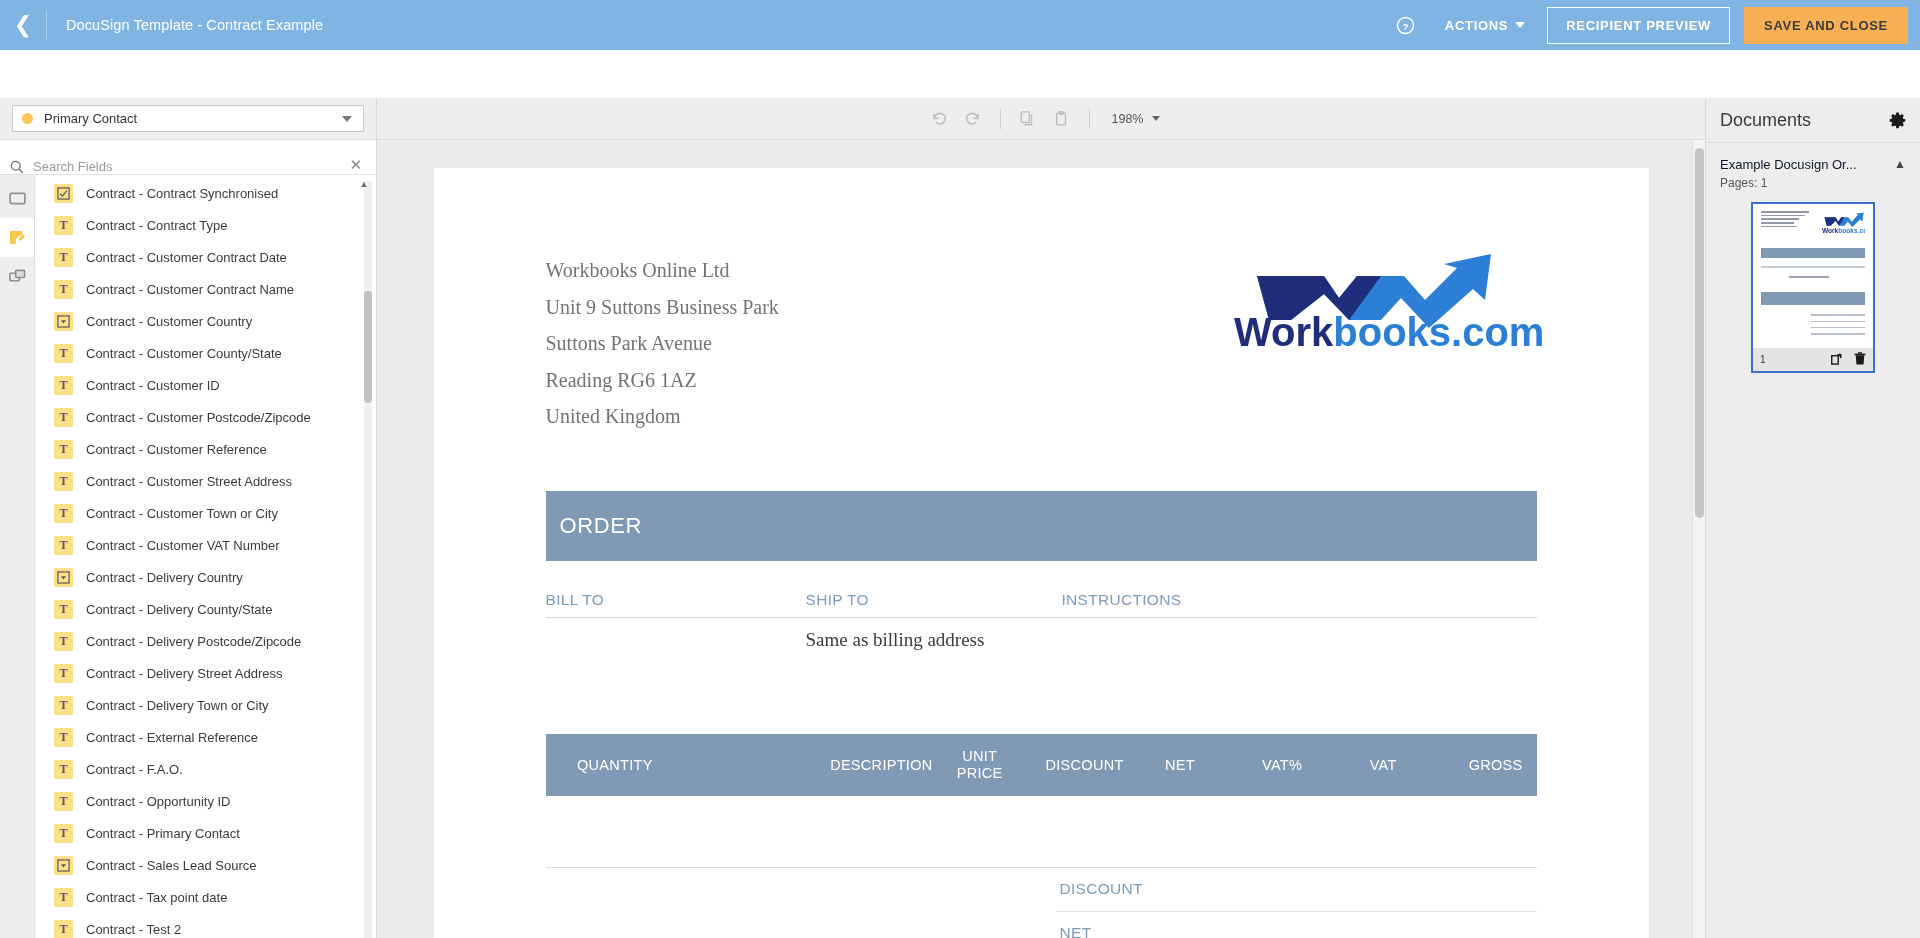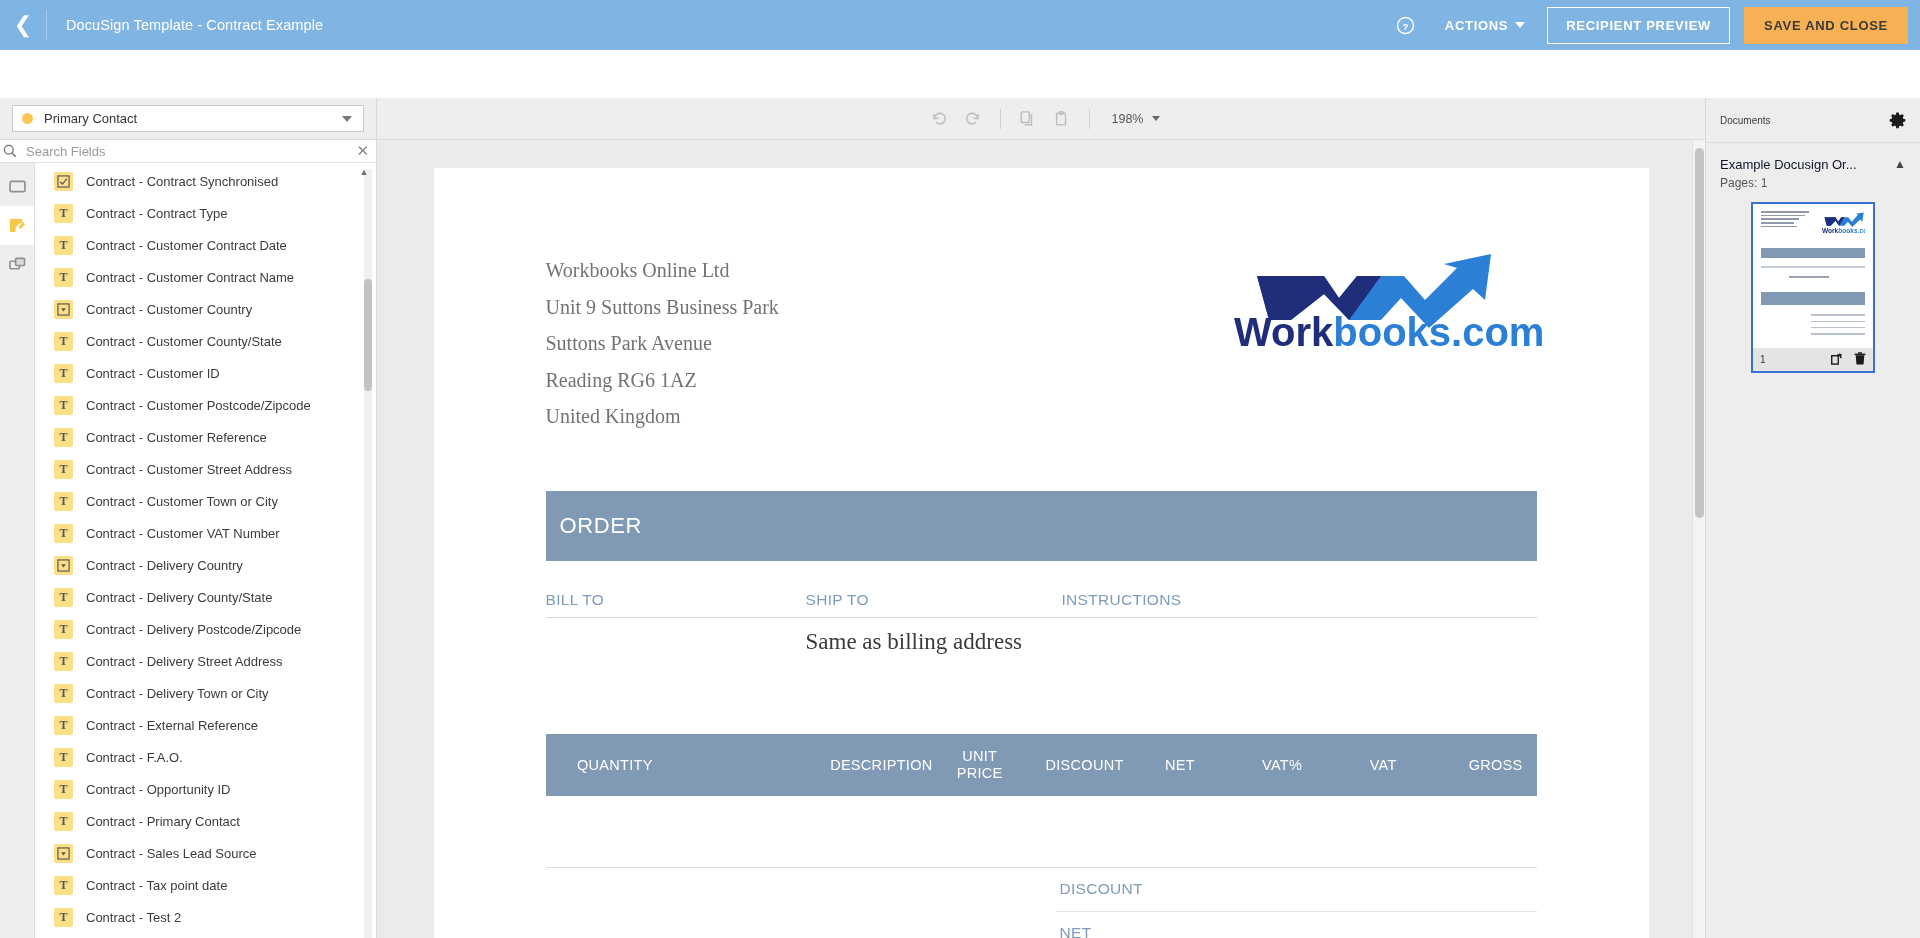--- a/index.html
+++ b/index.html
@@ -84,22 +84,22 @@
     width: 11px; height: 11px; border-radius:50%; background:#fcc659;
     margin-right: 11px;
   }
   .recip-label { font-size: 13px; color:#333; }
   .recip-caret {
     position:absolute; right: 11px;
     width:0;height:0;border-left:5px solid transparent;border-right:5px solid transparent;
     border-top:6px solid #777;
   }
   .search-bar {
-    height: 23px; background:#ffffff;
-    display:flex; align-items:center; padding: 0 3px;
+    height: 35px; background:#ffffff;
+    display:flex; align-items:flex-end; padding: 0 10px;
     border-bottom: 1px solid #e2e2e2;
   }
   .search-icon { margin-right: 9px; display:flex; }
   .search-input {
     flex:1; border:none; outline:none; font-size:13px; color:#777;
     font-family:"Liberation Sans",sans-serif;
   }
   .search-input::placeholder { color:#9a9a9a; }
   .search-clear { color:#888; font-size:15px; cursor:pointer; padding: 0 4px; }
 
@@ -213,21 +213,21 @@
     display:flex; margin-top: 30px; border-bottom:1px solid #cfd8e2; padding-bottom: 8px;
   }
   .addr-head {
     color:#7e9bbd; font-size: 15.5px; letter-spacing:.3px;
   }
   .bill-to { width: 260px; }
   .ship-to { width: 256px; }
   .addr-body-row { display:flex; height: 88px; padding-top: 11px; }
   .addr-body-col1 { width: 260px; }
   .same-as {
-    font-family:"Liberation Serif",serif; font-size: 23px; color:#3b3b3b;
+    font-family:"Liberation Serif",serif; font-size: 19px; color:#3b3b3b;
   }
 
   .items-head {
     background:#8099b4; color:#ffffff;
     display:flex; align-items:center;
     height: 62px; margin-top: 28px;
     font-size: 14.5px; letter-spacing:.3px;
   }
   .ih { text-align:right; padding: 0 4px; }
   .ih-qty   { width: 118px; padding-left: 14px; }
@@ -272,21 +272,21 @@
 
   
   .right-panel {
     width: 215px; background:#ededed; border-left:1px solid #d9d9d9;
     display:flex; flex-direction:column;
   }
   .docs-header {
     height: 45px; display:flex; align-items:center; justify-content:space-between;
     padding: 0 14px; border-bottom:1px solid #dcdcdc;
   }
-  .docs-title { font-size: 10px; color:#3b3b3b; }
+  .docs-title { font-size: 18px; color:#3b3b3b; }
   .docs-gear { cursor:pointer; display:flex; }
   .doc-entry { padding: 14px 14px 0 14px; }
   .doc-entry-top { display:flex; align-items:flex-start; justify-content:space-between; }
   .doc-name { font-size: 13px; color:#0f172a; line-height:1.25; }
   .doc-collapse { cursor:pointer; color:#444; font-size:12px; }
   .doc-pages { font-size: 12px; color:#555; margin-top: 3px; }
   .thumb-wrap {
     margin: 12px auto 0 auto; width: 124px; border: 2px solid #3b6fd4;
     background:#ffffff;
   }

